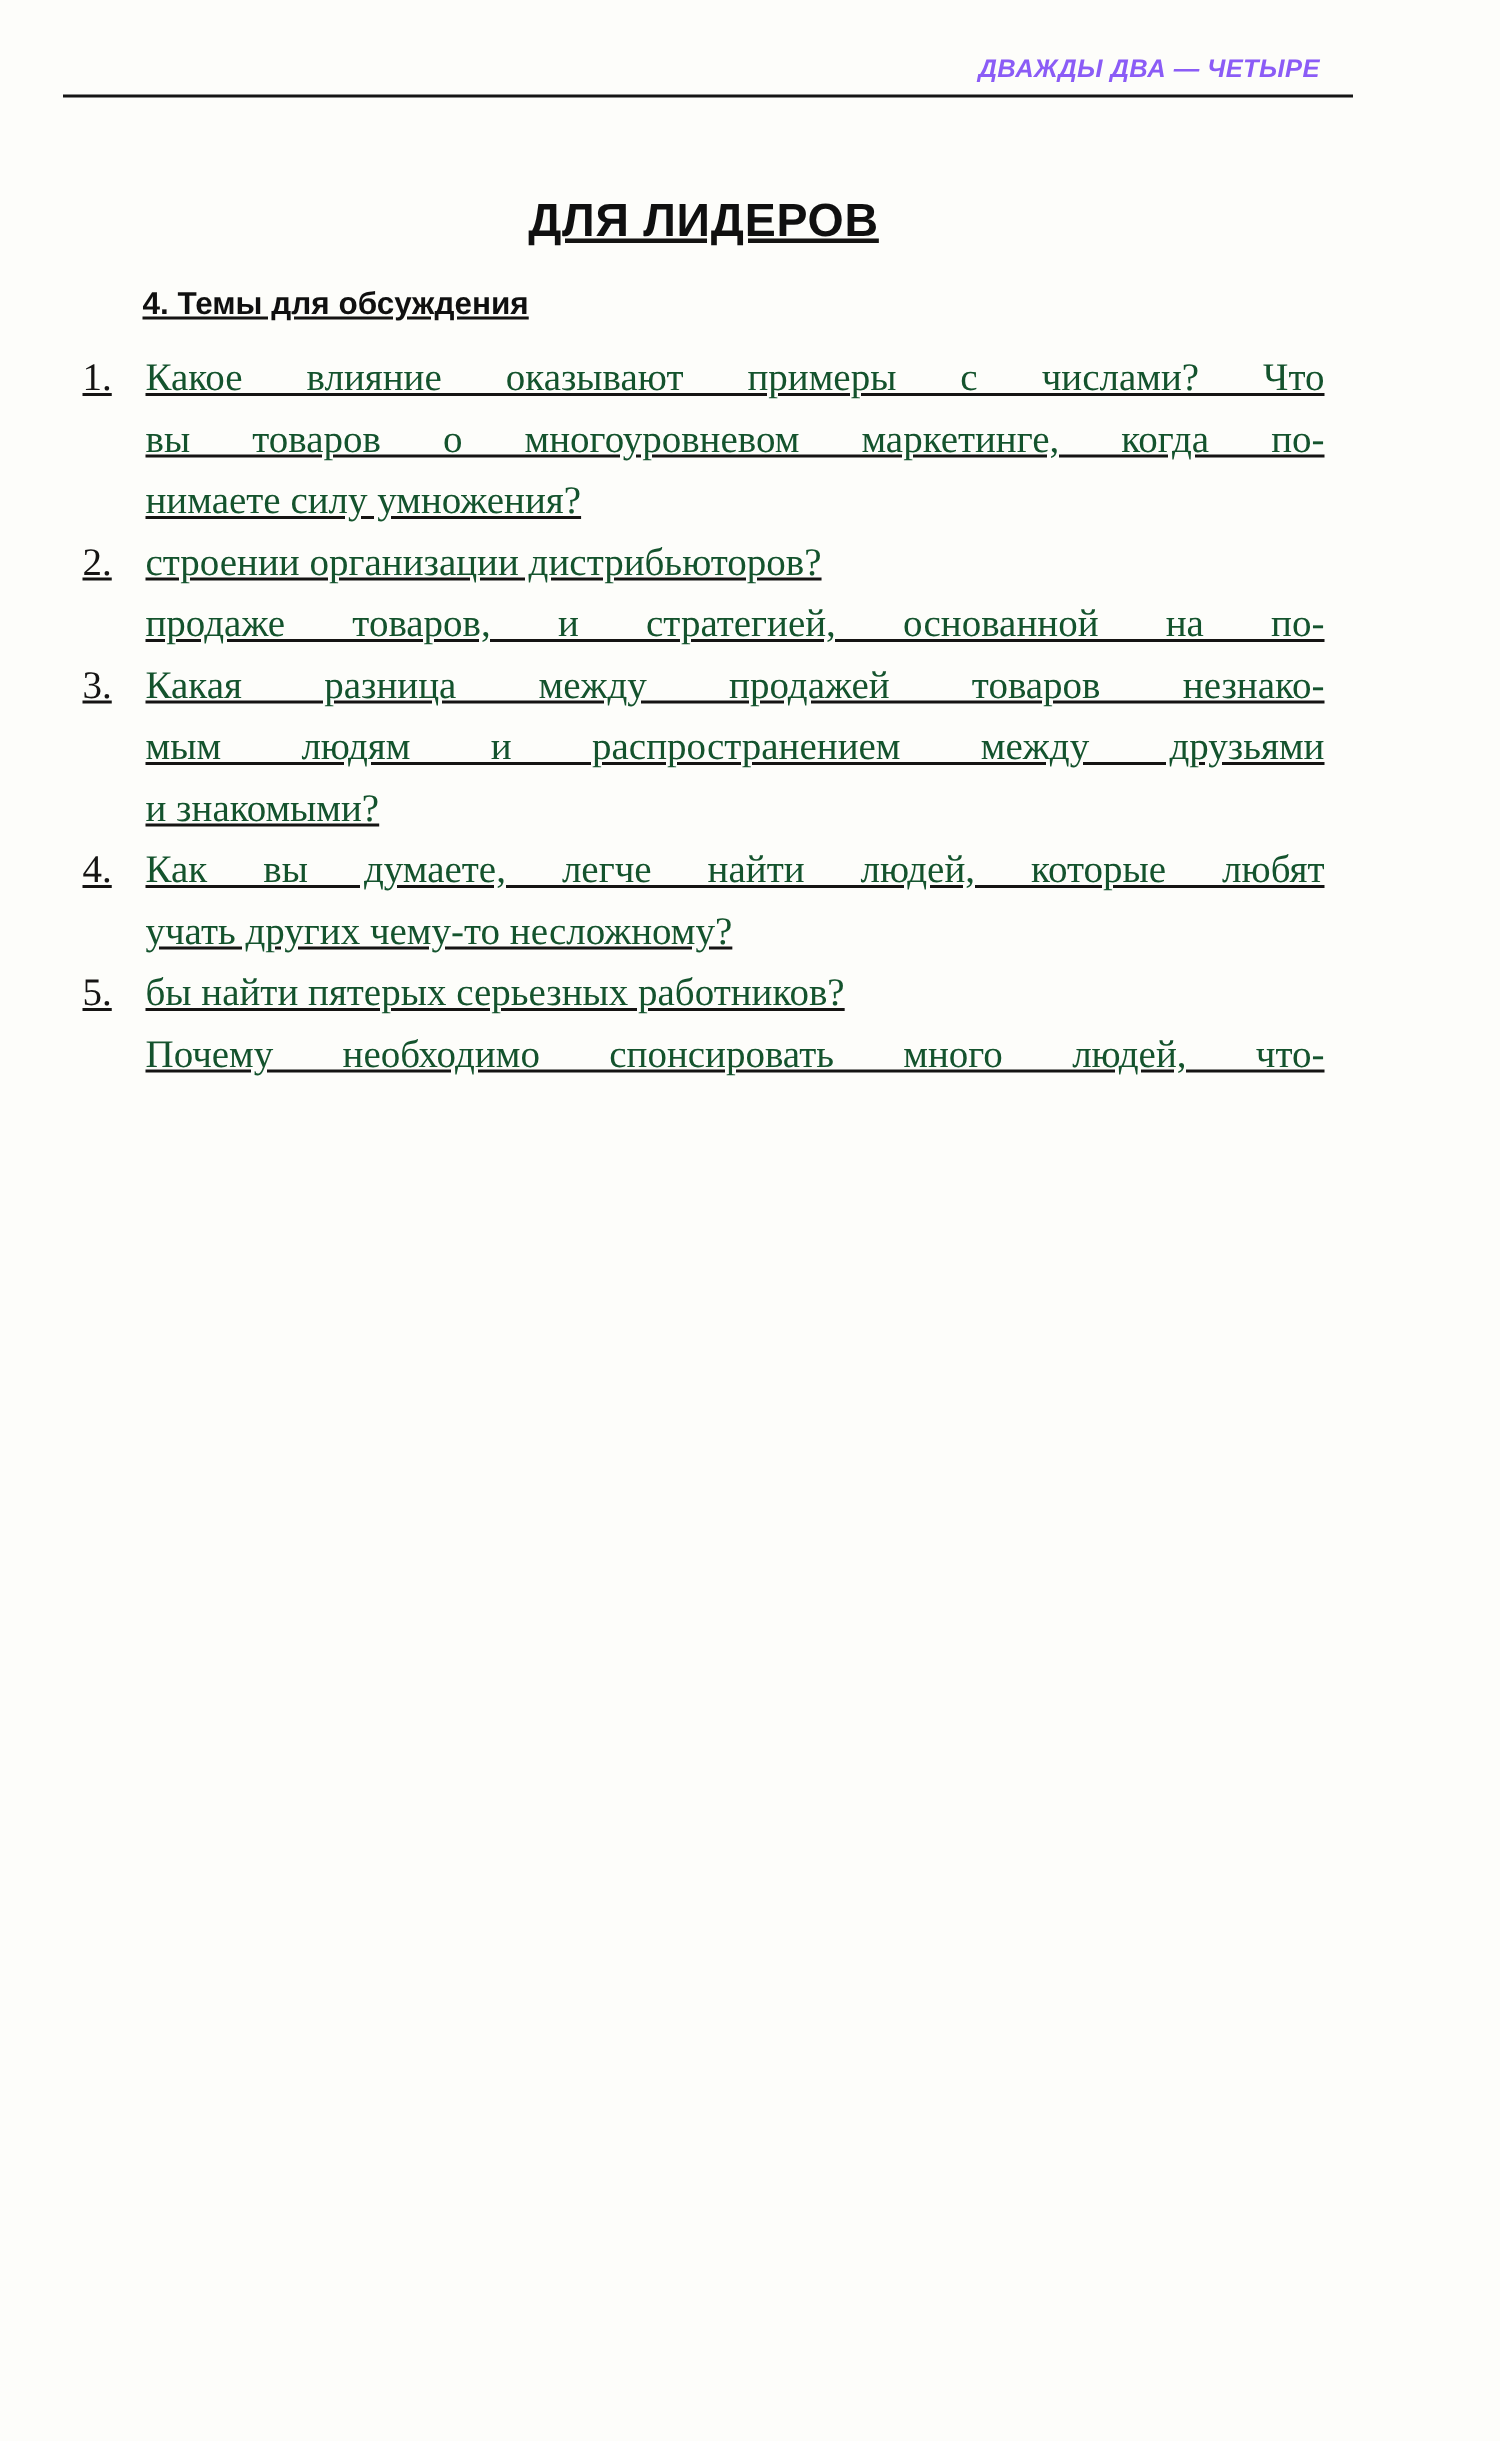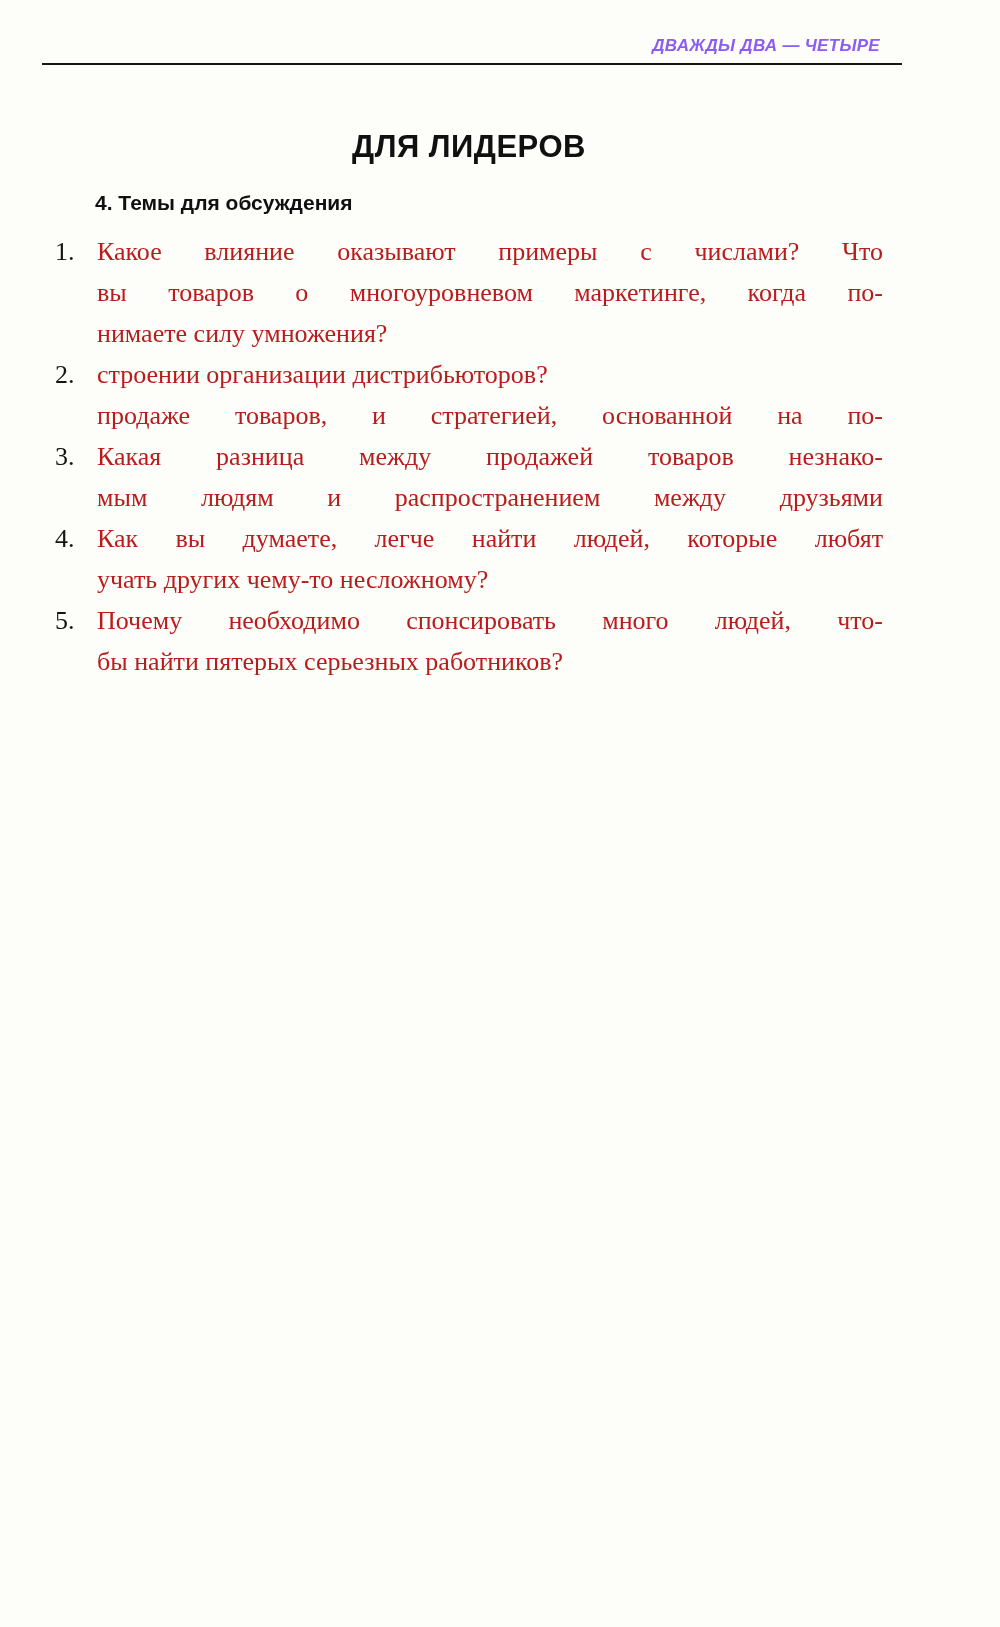--- a/index.html
+++ b/index.html
@@ -27,20 +27,21 @@
   }
   .rule {
     margin: 7px 0 0 42px;
     width: 860px;
     height: 2px;
     background: #151515;
   }
   .content {
     margin-left: 55px;
     width: 828px;
+    text-decoration: underline;
   }
   .title {
     margin: 64px 0 0 0;
     text-align: center;
     font-family: "Liberation Sans", sans-serif;
     font-weight: bold;
     font-size: 31px;
     letter-spacing: 0.5px;
     color: #101010;
   }
@@ -57,21 +58,21 @@
     flex: 0 0 42px;
     width: 42px;
     font-size: 26px;
     line-height: 41px;
     color: #151413;
   }
   .body {
     flex: 1;
     font-size: 26px;
     line-height: 41px;
-    color: #b91c1c;
+    color: #14532d;
   }
   .line { min-height: 41px; }
   
   .jl { text-align: justify; text-align-last: justify; }
 </style>
 </head>
 <body>
 
 <div class="page">
   <div class="running-head">
@@ -96,31 +97,32 @@
           <div class="body">
             <div class="line">строении организации дистрибьюторов?</div>
             <div class="line jl">продаже товаров, и стратегией, основанной на по-</div>
           </div>
         </div>
         <div class="item">
           <div class="num">3.</div>
           <div class="body">
             <div class="line jl">Какая разница между продажей товаров незнако-</div>
             <div class="line jl">мым людям и распространением между друзьями</div>
+            <div class="line">и знакомыми?</div>
           </div>
         </div>
         <div class="item">
           <div class="num">4.</div>
           <div class="body">
             <div class="line jl">Как вы думаете, легче найти людей, которые любят</div>
             <div class="line">учать других чему-то несложному?</div>
           </div>
         </div>
         <div class="item">
           <div class="num">5.</div>
           <div class="body">
+            <div class="line">бы найти пятерых серьезных работников?</div>
             <div class="line jl">Почему необходимо спонсировать много людей, что-</div>
-            <div class="line">бы найти пятерых серьезных работников?</div>
           </div>
         </div>
       </div>
   </div>
 </div>
 
 </body></html>

